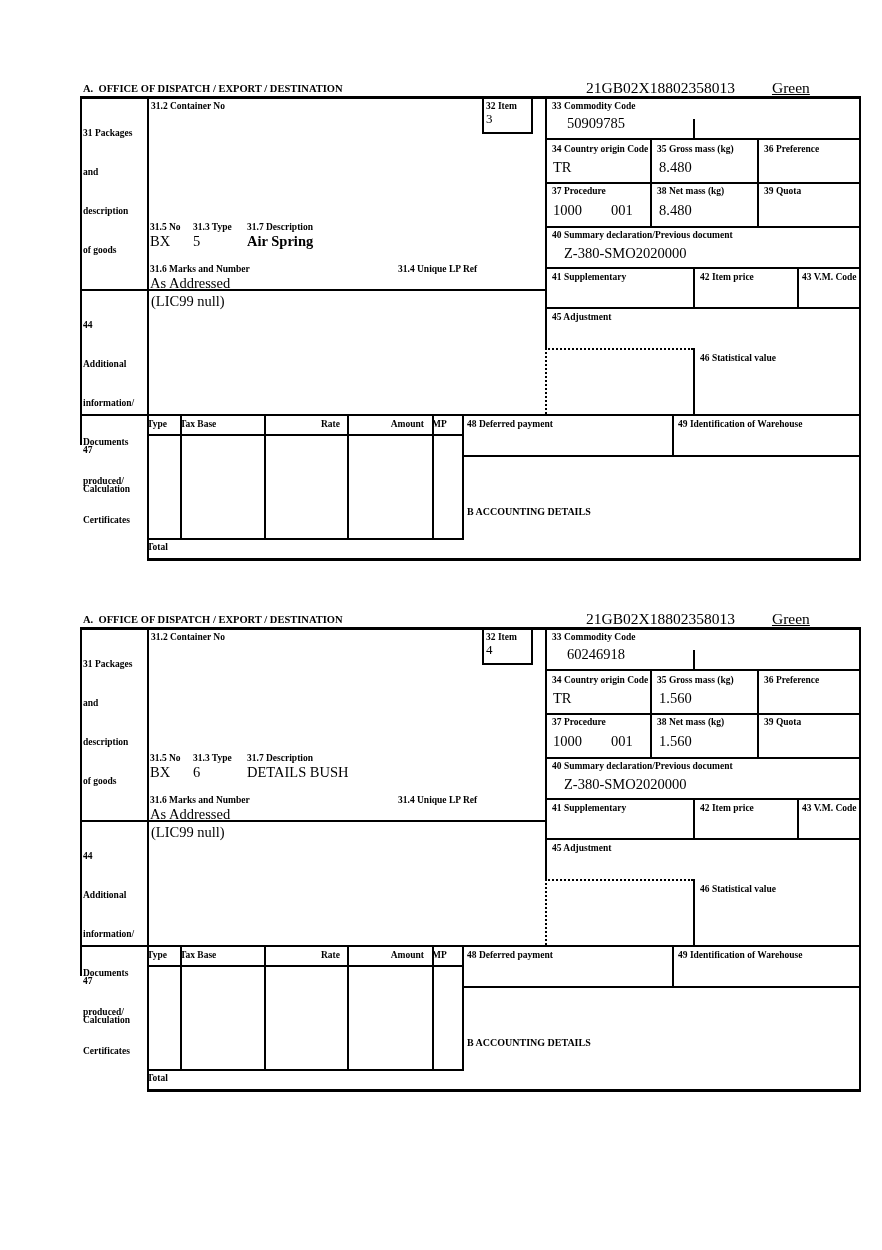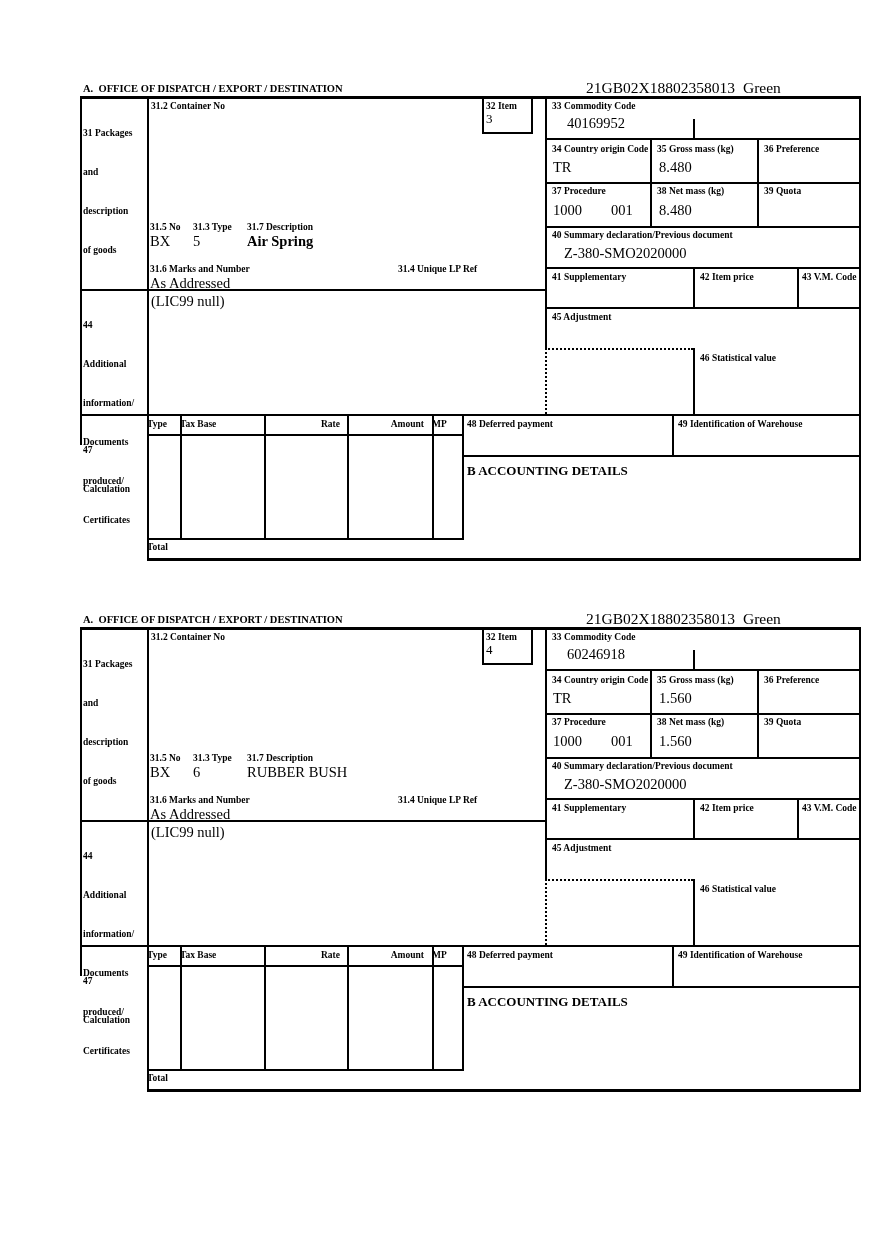--- a/index.html
+++ b/index.html
@@ -11,25 +11,25 @@
   .h{position:absolute;background:#000;height:2px;}
   .v{position:absolute;background:#000;width:2px;}
   .hd{position:absolute;border-top:2px dotted #000;height:0;}
   .vd{position:absolute;border-left:2px dotted #000;width:0;}
   .lbl{position:absolute;font-weight:bold;font-size:9.5px;line-height:11px;white-space:pre;}
   .lblk{position:absolute;font-weight:bold;font-size:9.5px;line-height:13px;white-space:pre;}
   .val{position:absolute;font-size:14.5px;line-height:16px;white-space:pre;}
   .val-sm{position:absolute;font-size:13px;line-height:14px;white-space:pre;}
   .hdr-office{position:absolute;font-weight:bold;font-size:10.5px;white-space:pre;}
   .hdr-ref{position:absolute;font-size:15.5px;white-space:pre;}
-  .hdr-ref .routing{margin-left:8px;}
+  .hdr-ref .routing{margin-left:37px;text-decoration:underline;}
   .colhead{position:absolute;font-weight:bold;font-size:9.5px;}
   .tc{text-align:left;}
   .tr{text-align:right;}
-  .big-lbl{position:absolute;font-weight:bold;font-size:13px;white-space:pre;}
+  .big-lbl{position:absolute;font-weight:bold;font-size:10px;white-space:pre;margin-top:43px;}
 </style>
 </head>
 <body>
 
 <div id="page">
   <div class="section s0">
 
     <div class="hdr-office" style="left:3px;top:0px;">A.  OFFICE OF DISPATCH / EXPORT / DESTINATION</div>
     <div class="hdr-ref" style="left:506px;top:-4px;"><span>21GB02X18802358013</span><span class="routing">Green</span></div>
 
@@ -100,21 +100,21 @@
     <div class="val" style="left:113px;top:150px;">5</div>
     <div class="val" style="left:167px;top:150px;font-weight:bold;">Air Spring</div>
 
     <div class="lbl" style="left:70px;top:181px;">31.6 Marks and Number</div>
     <div class="lbl" style="left:318px;top:181px;">31.4 Unique LP Ref</div>
     <div class="val" style="left:70px;top:192px;">As Addressed</div>
 
     <div class="val" style="left:71px;top:210px;">(LIC99 null)</div>
 
     <div class="lbl" style="left:472px;top:18px;">33 Commodity Code</div>
-    <div class="val" style="left:487px;top:32px;">40169952</div>
+    <div class="val" style="left:487px;top:32px;">50909785</div>
 
     <div class="lbl" style="left:472px;top:61px;">34 Country origin Code</div>
     <div class="val" style="left:473px;top:76px;">TR</div>
     <div class="lbl" style="left:577px;top:61px;">35 Gross mass (kg)</div>
     <div class="val" style="left:579px;top:76px;">8.480</div>
     <div class="lbl" style="left:684px;top:61px;">36 Preference</div>
 
     <div class="lbl" style="left:472px;top:103px;">37 Procedure</div>
     <div class="val" style="left:473px;top:119px;">1000</div>
     <div class="val" style="left:531px;top:119px;">001</div>
@@ -208,21 +208,21 @@
 
     <div class="lbl" style="left:71px;top:18px;">31.2 Container No</div>
     <div class="lbl" style="left:406px;top:18px;">32 Item</div>
     <div class="val-sm" style="left:406px;top:29px;">4</div>
 
     <div class="lbl" style="left:70px;top:139px;">31.5 No</div>
     <div class="lbl" style="left:113px;top:139px;">31.3 Type</div>
     <div class="lbl" style="left:167px;top:139px;">31.7 Description</div>
     <div class="val" style="left:70px;top:150px;">BX</div>
     <div class="val" style="left:113px;top:150px;">6</div>
-    <div class="val" style="left:167px;top:150px;">RUBBER BUSH</div>
+    <div class="val" style="left:167px;top:150px;">DETAILS BUSH</div>
 
     <div class="lbl" style="left:70px;top:181px;">31.6 Marks and Number</div>
     <div class="lbl" style="left:318px;top:181px;">31.4 Unique LP Ref</div>
     <div class="val" style="left:70px;top:192px;">As Addressed</div>
 
     <div class="val" style="left:71px;top:210px;">(LIC99 null)</div>
 
     <div class="lbl" style="left:472px;top:18px;">33 Commodity Code</div>
     <div class="val" style="left:487px;top:32px;">60246918</div>
 

